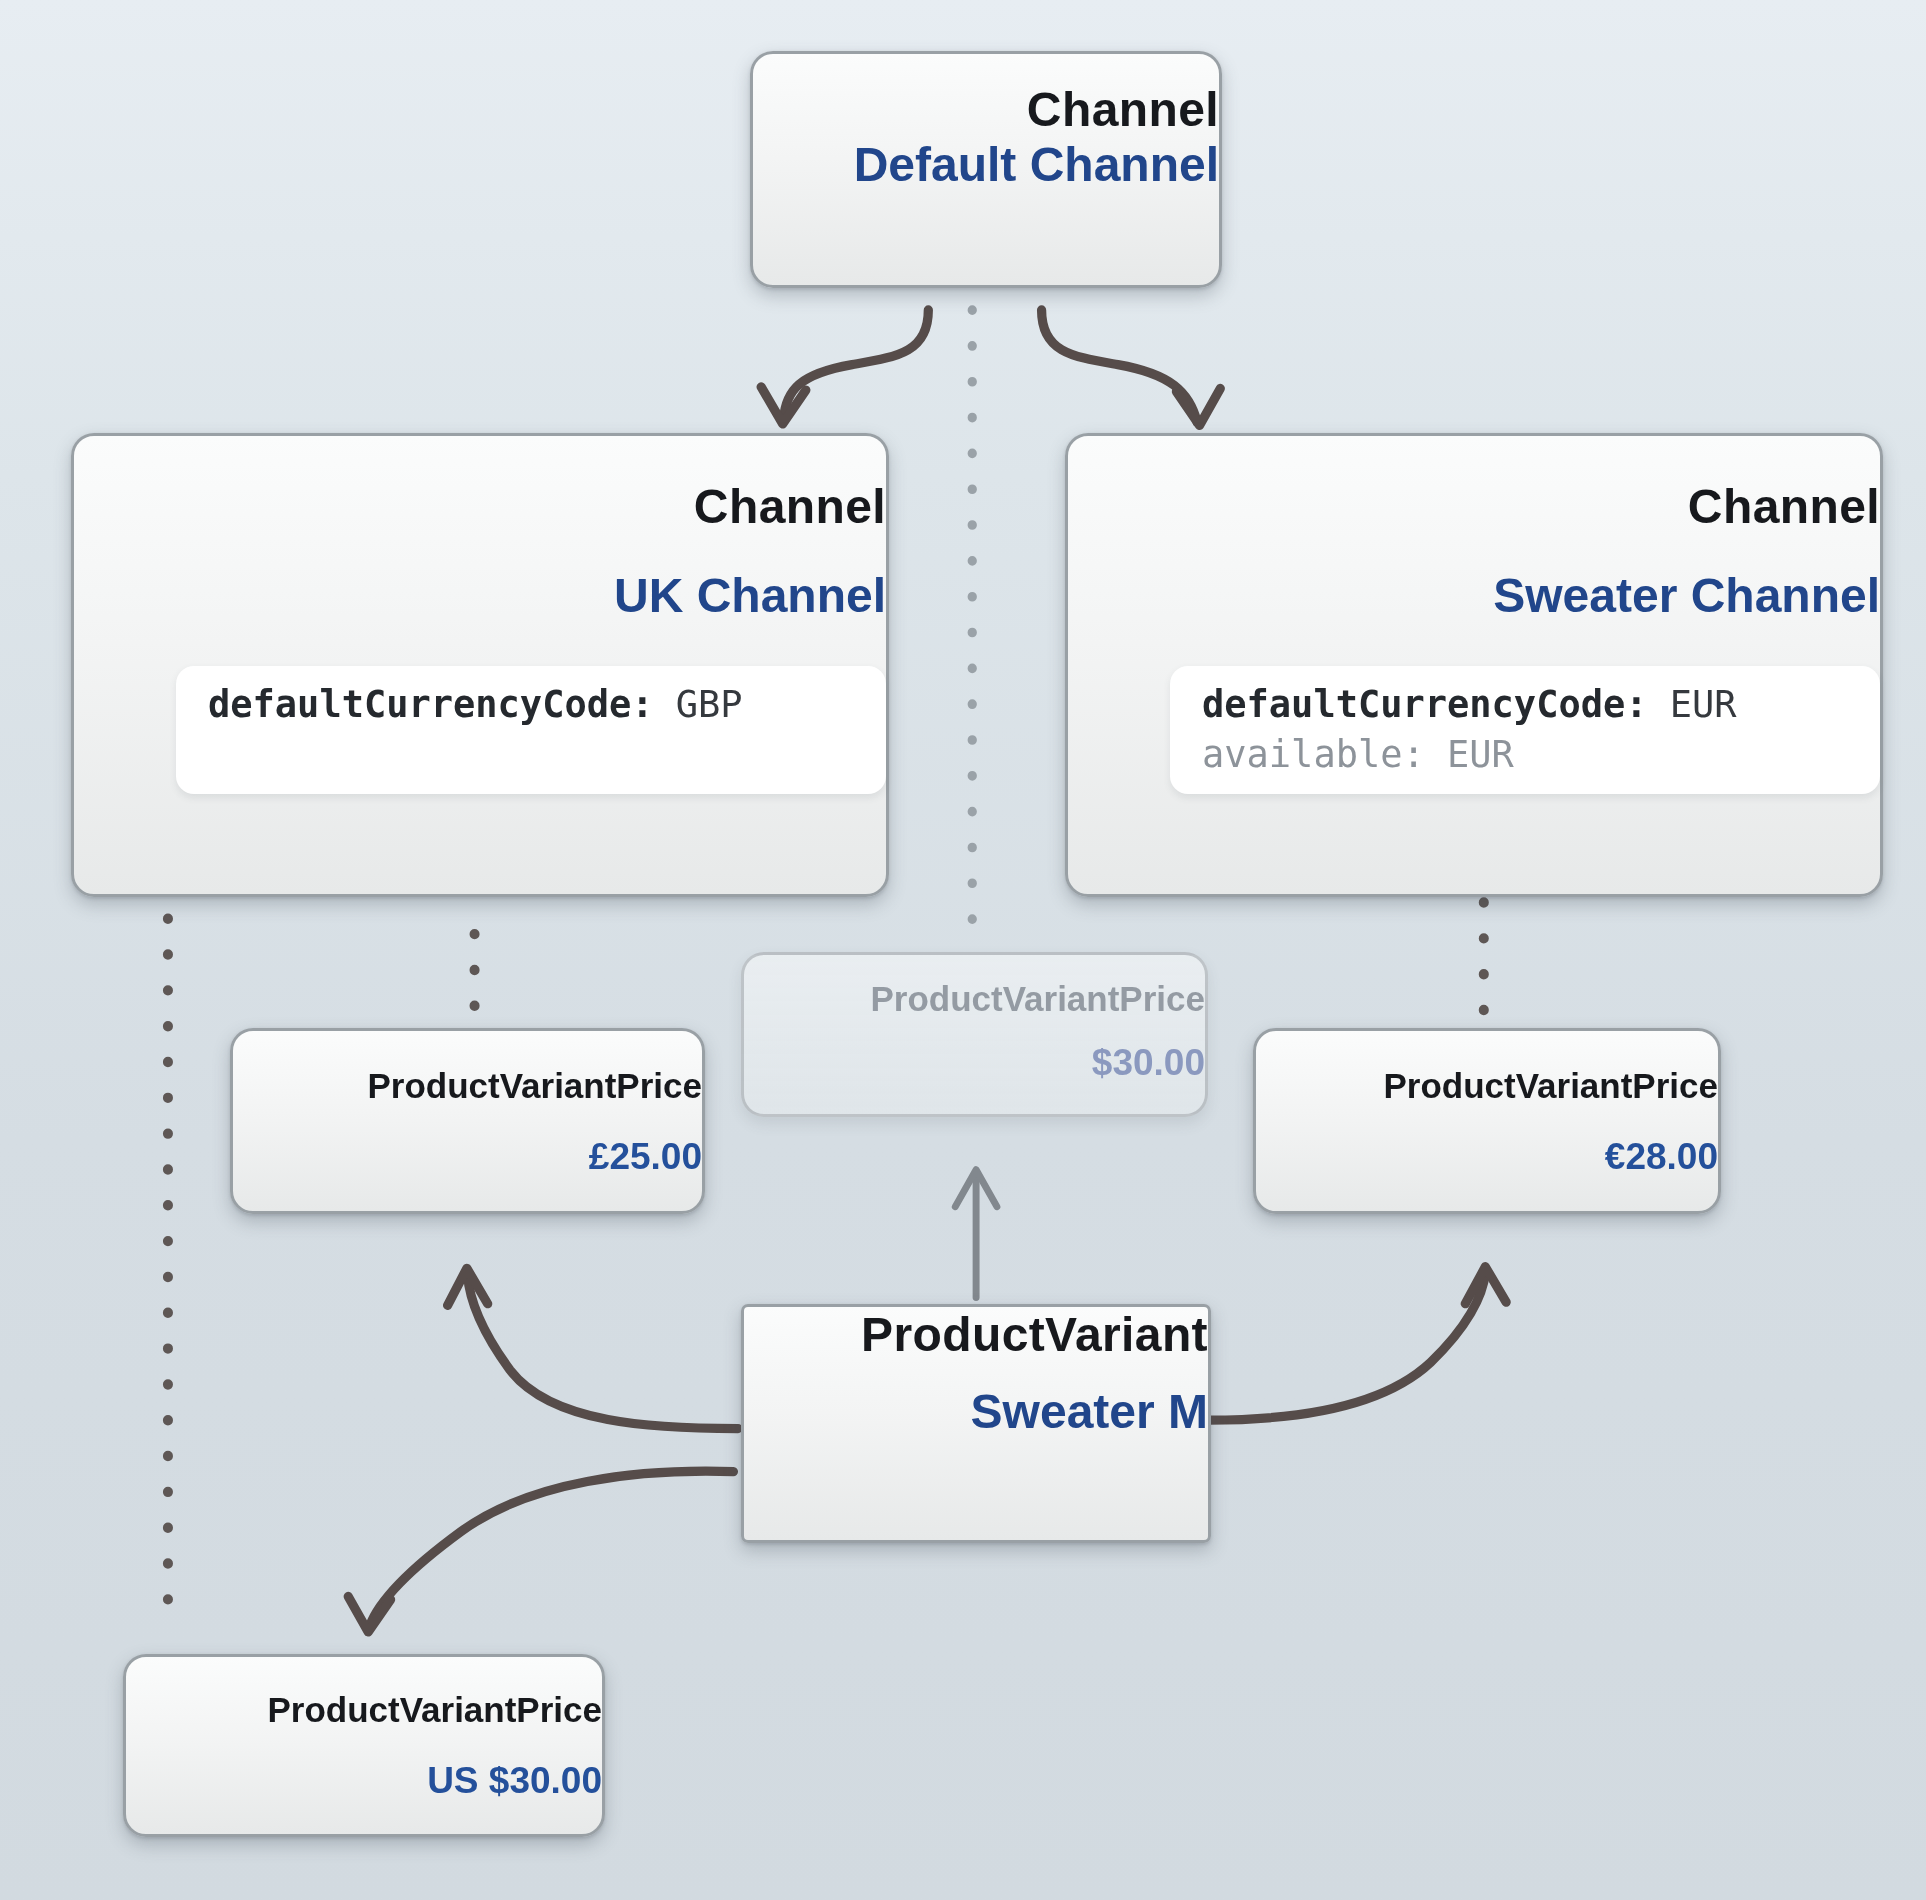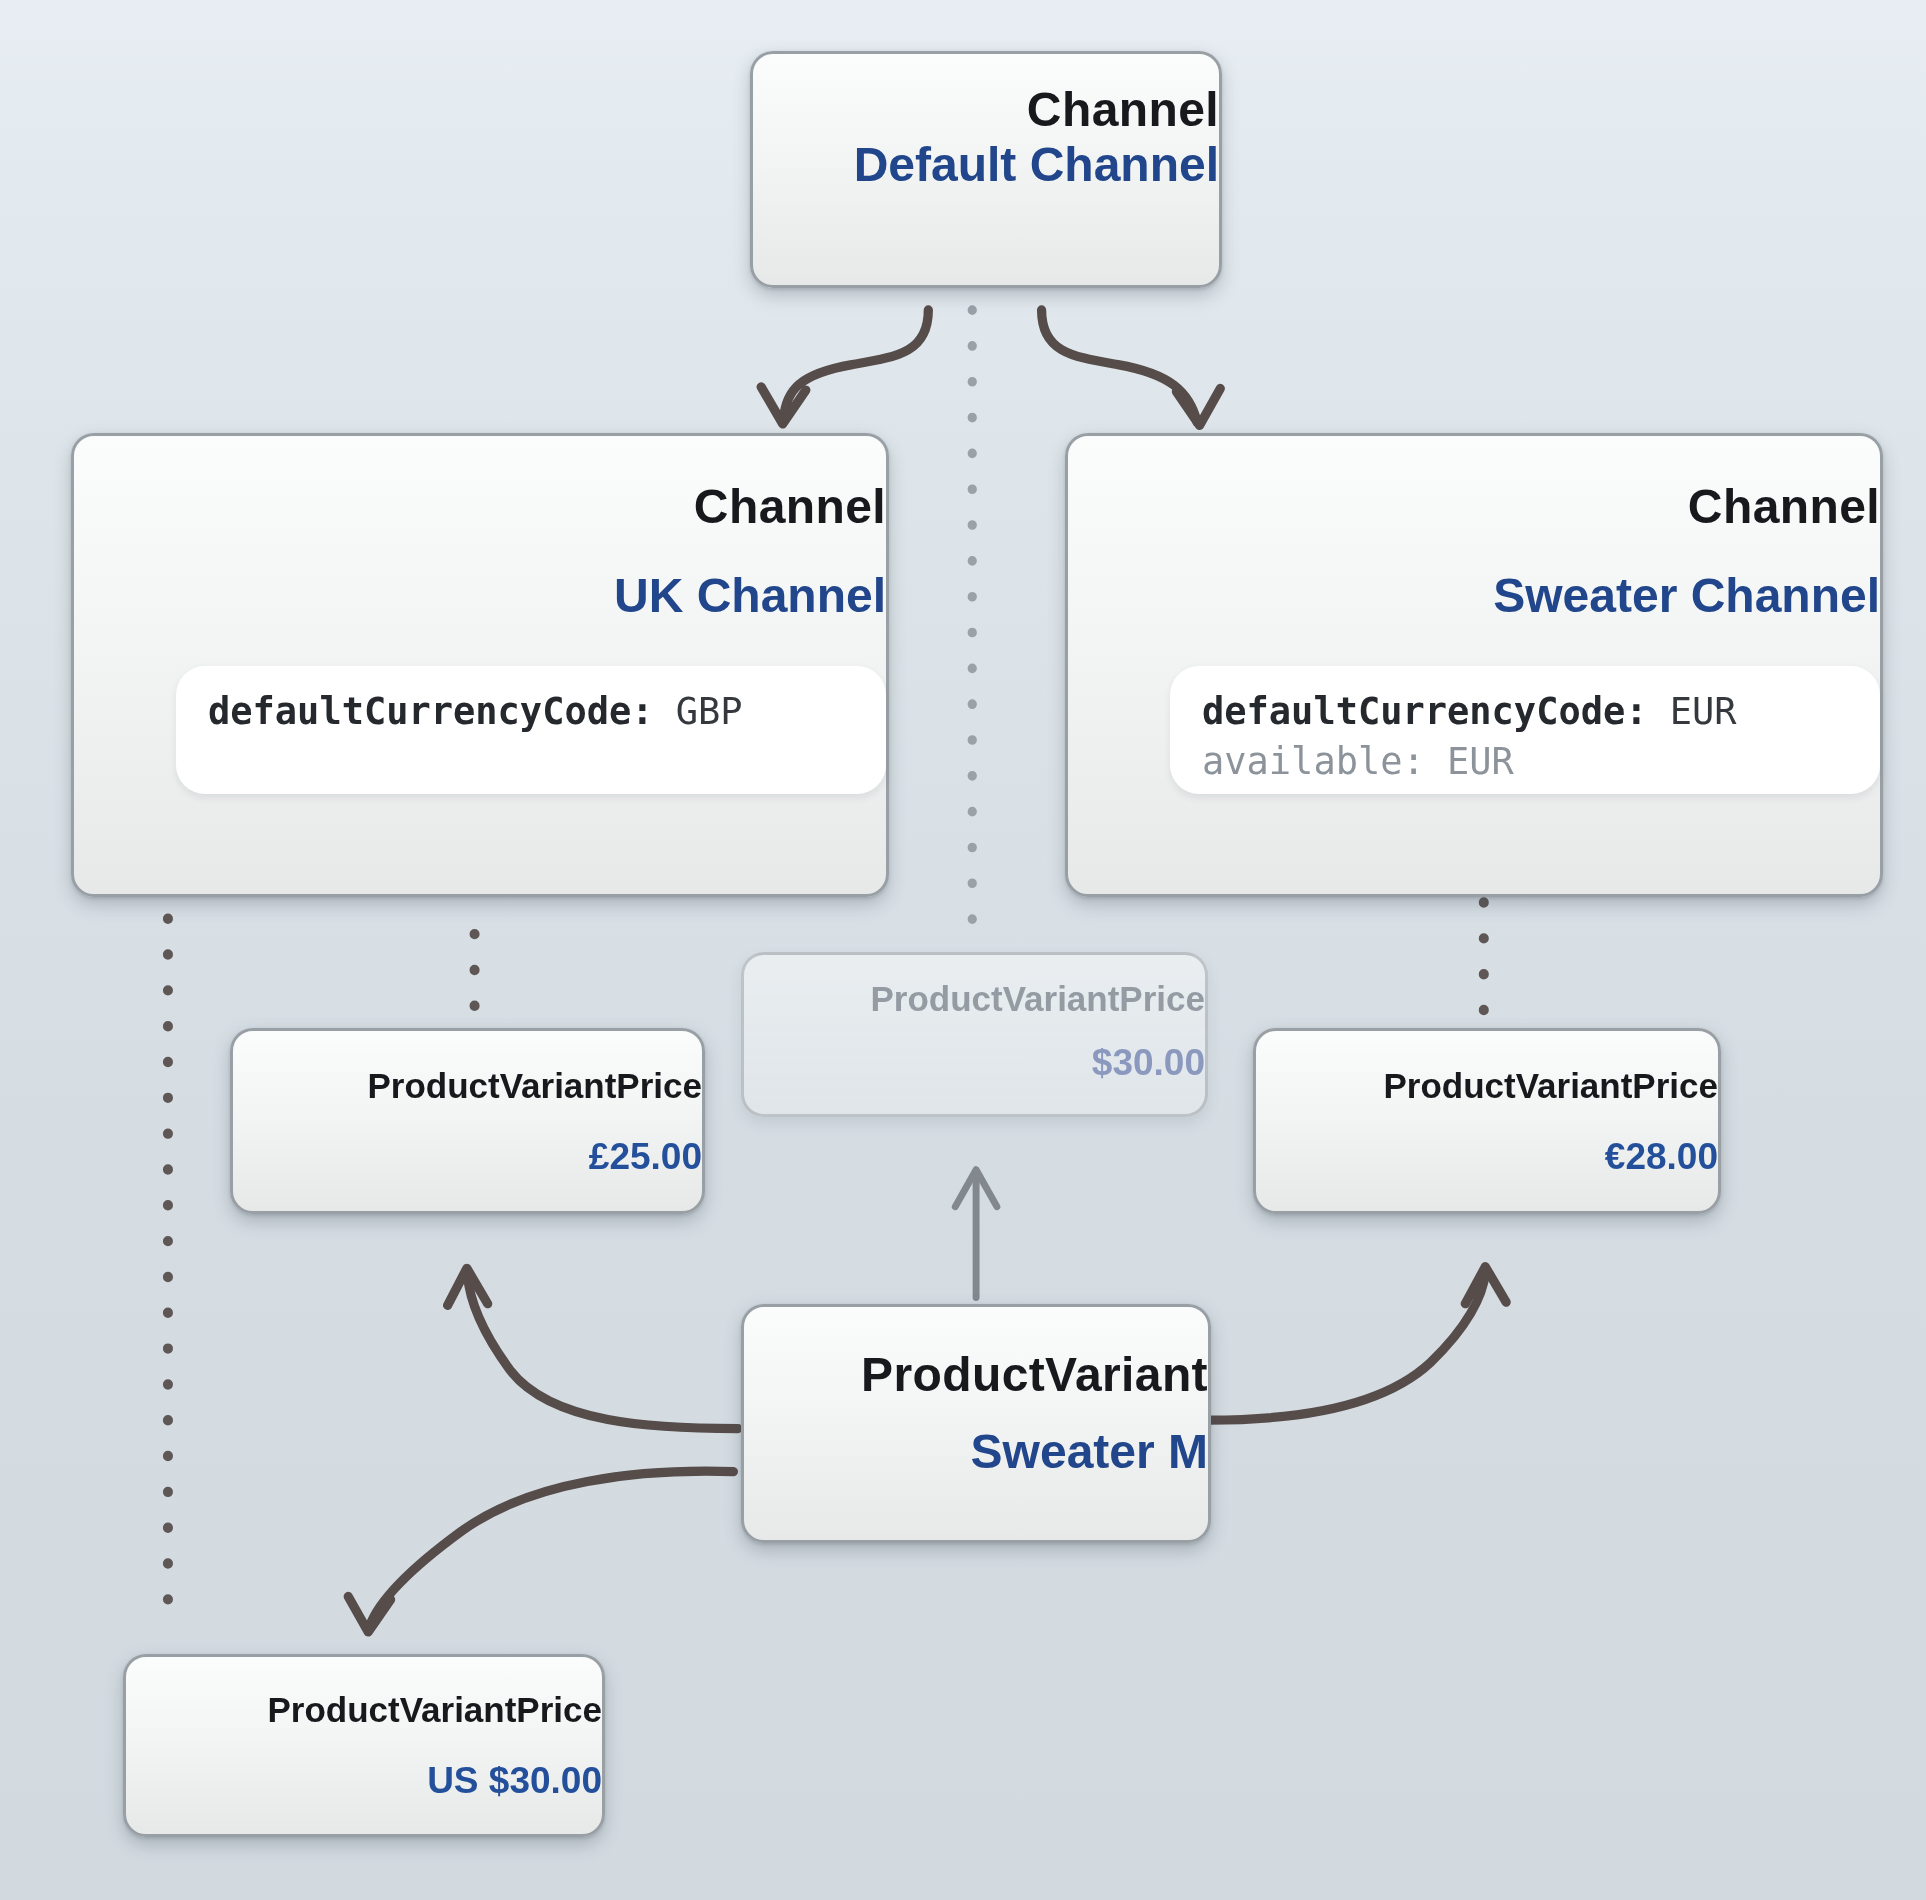--- a/index.html
+++ b/index.html
@@ -41,23 +41,23 @@
 
   #node-uk-channel{left:71px;top:433px;width:818px;height:464px;padding-top:43px;}
   #node-germany-channel{left:1065px;top:433px;width:818px;height:464px;padding-top:43px;}
   .channel-node .entity-name{margin-top:34px;}
 
   .code-box{
     box-sizing:border-box;
     margin-top:43px;
     width:710px;height:128px;
     background:#ffffff;
-    border-radius:29px;
+    border-radius:18px;
     box-shadow:0 3.1px 7.7px rgba(70,80,90,0.10);
-    padding:21px 32px;
+    padding:14px 32px;
     text-align:left;
     font-family:"DejaVu Sans Mono",monospace;
     font-size:37px;line-height:50px;
     white-space:nowrap;
   }
   .code-key{font-weight:bold;color:#25292e;}
   .code-val{color:#35393e;}
   .code-muted{color:#8d939a;}
 
   #node-ghost-price{
@@ -67,21 +67,21 @@
     box-shadow:0 6.2px 14px rgba(70,80,90,0.12);
   }
   #node-ghost-price .small-title{color:#949ba3;}
   #node-ghost-price .small-value{color:#8b99bf;margin-top:21px;}
 
   #node-uk-price{left:230px;top:1028px;width:475px;height:186px;padding-top:34px;}
   #node-germany-price{left:1253px;top:1028px;width:468px;height:186px;padding-top:34px;}
   #node-us-price{left:123px;top:1654px;width:482px;height:183px;padding-top:32px;}
   .price-node .small-value{margin-top:28px;}
 
-  #node-product-variant{left:741px;top:1304px;width:470px;height:239px;padding-top:40px;}
+  #node-product-variant{left:741px;top:1304px;width:470px;height:239px;border-radius:7px;}
   #node-product-variant .entity-name{margin-top:22px;}
 
   svg.overlay{position:absolute;left:0;top:0;pointer-events:none;}
 </style>
 </head>
 <body>
 
 <div class="canvas">
 
   <svg class="overlay" width="1926" height="1901" viewBox="0 0 2500 2467">

